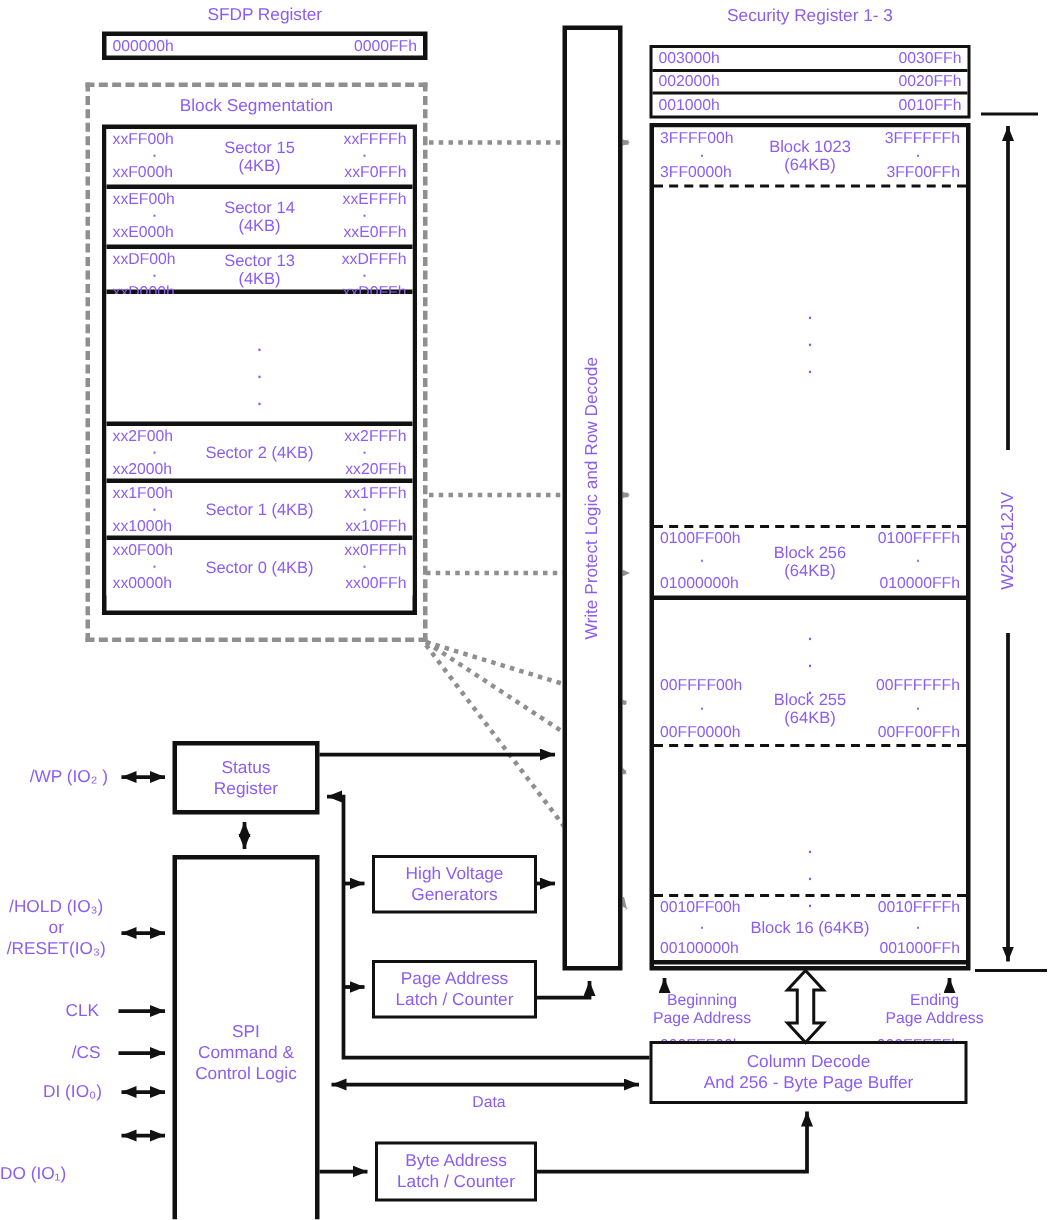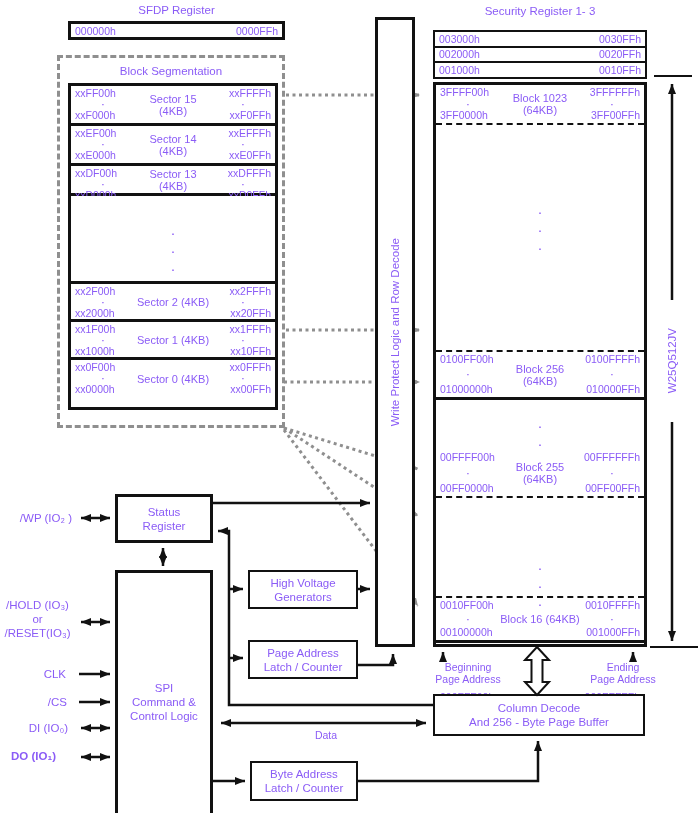--- a/index.html
+++ b/index.html
@@ -278,21 +278,21 @@
 
   <div class="abs pin z2" style="left:0;top:511px;width:72px;text-align:right;">/WP (IO₂ )</div>
   <div class="abs pin tc z2" style="left:0;top:598px;width:75px;">
     <div>/HOLD (IO₃)</div>
     <div>or</div>
     <div>/RESET(IO₃)</div>
   </div>
   <div class="abs pin z2" style="left:0;top:667px;width:66px;text-align:right;">CLK</div>
   <div class="abs pin z2" style="left:0;top:695px;width:67px;text-align:right;">/CS</div>
   <div class="abs pin z2" style="left:0;top:721px;width:68px;text-align:right;">DI (IO₀)</div>
-  <div class="abs pin z2" style="left:0;top:749px;width:67px;text-align:center;font-weight:bold;">DO (IO₁)</div>
+  <div class="abs pin z2" style="left:0;top:776px;width:67px;text-align:left;">DO (IO₁)</div>
 
   <div class="abs tc t10 z2" style="left:433px;top:661px;width:70px;">
     <div>Beginning</div>
     <div>Page Address</div>
   </div>
   <div class="abs tc t10 z2" style="left:588px;top:661px;width:70px;">
     <div>Ending</div>
     <div>Page Address</div>
   </div>
   <div class="abs tc t10 z2" style="left:300px;top:729px;width:52px;">Data</div>

